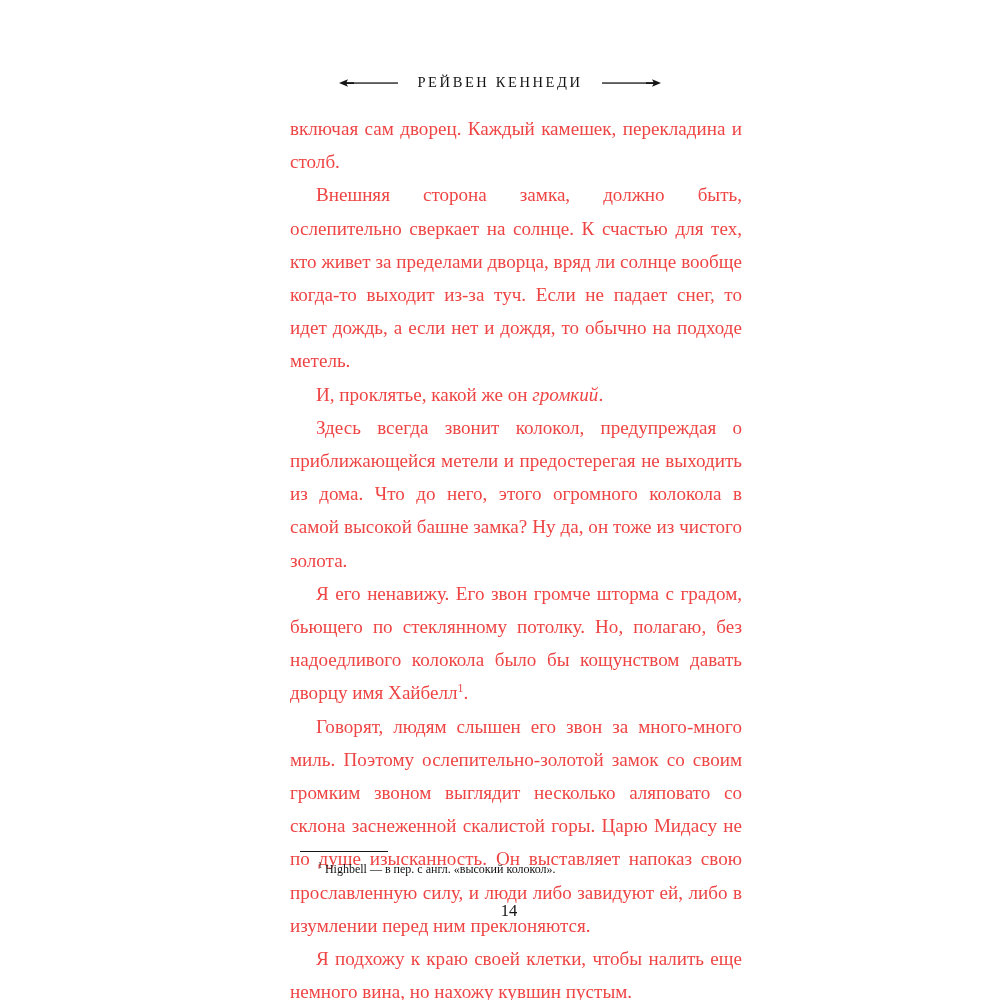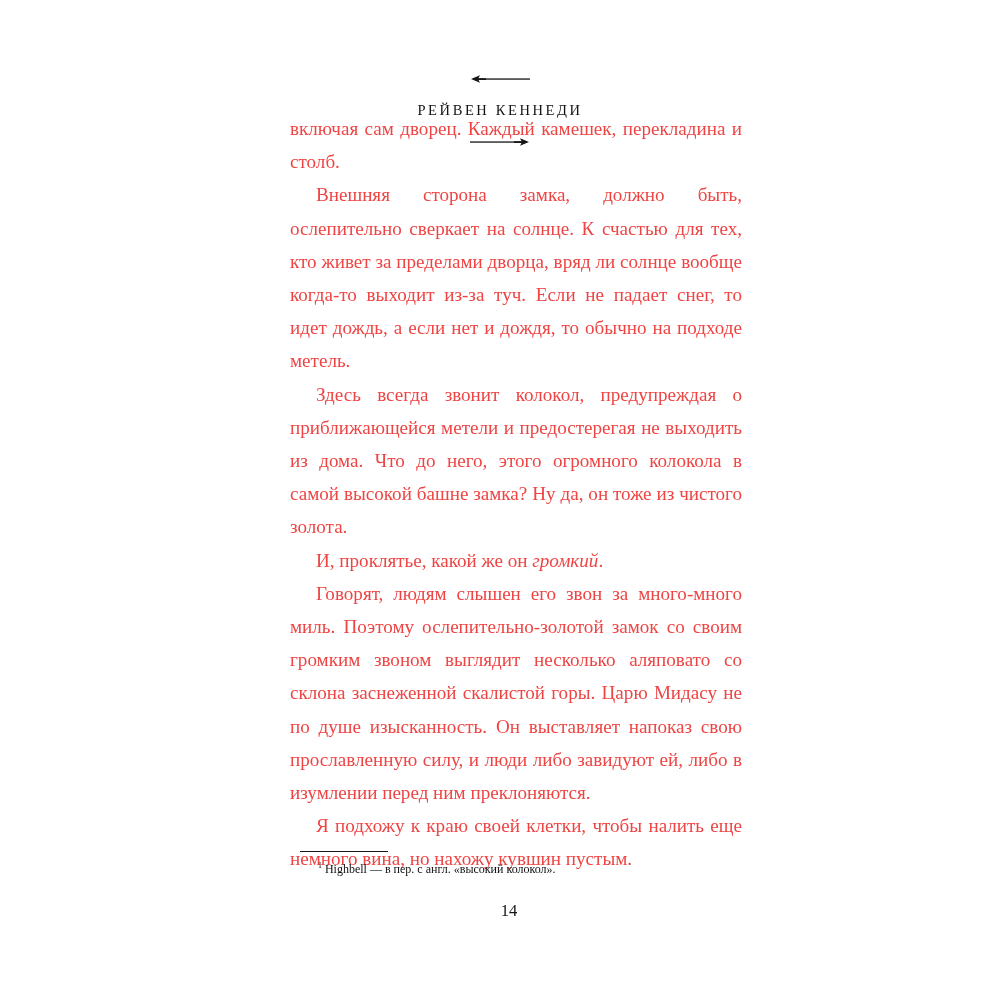--- a/index.html
+++ b/index.html
@@ -20,21 +20,20 @@
   
   .running-head {
     position: absolute;
     left: 0;
     top: 74px;
     width: 1000px;
     display: flex;
     align-items: center;
     justify-content: center;
     gap: 18px;
-    flex-direction: column;
   }
   .rh-title {
     font-size: 14.5px;
     letter-spacing: 2.6px;
     text-transform: uppercase;
     color: #131313;
     white-space: nowrap;
     font-family: "Liberation Serif", "DejaVu Serif", serif;
   }
   .ornament {
@@ -126,22 +125,23 @@
         <rect x="1" y="4.4" width="44" height="1.3" fill="#161616"></rect>
         <rect x="45" y="4.1" width="8" height="1.9" fill="#161616"></rect>
         <path d="M60 5 L51 1.2 L53 5 L51 8.8 Z" fill="#161616"></path>
       </svg>
     </span>
   </div>
 
   <div class="textblock">
     <p class="para no-indent" id="para-0"><span>включая сам дворец. Каждый камешек, перекладина и столб.</span></p>
     <p class="para" id="para-1"><span>Внешняя сторона замка, должно быть, ослепительно сверкает на солнце. К счастью для тех, кто живет за пределами дворца, вряд ли солнце вообще когда-то выходит из-за туч. Если не падает снег, то идет дождь, а если нет и дождя, то обычно на подходе метель.</span></p>
+    <p class="para" id="para-3"><span>И, проклятье, какой же он </span><em>громкий</em><span>.</span></p>
     <p class="para" id="para-2"><span>Здесь всегда звонит колокол, предупреждая о приближающейся метели и предостерегая не выходить из дома. Что до него, этого огромного колокола в самой высокой башне замка? Ну да, он тоже из чистого золота.</span></p>
-    <p class="para" id="para-3"><span>И, проклятье, какой же он </span><em>громкий</em><span>.</span></p>
+    <p class="para" id="para-4"><span>Я его ненавижу. Его звон громче шторма с градом, бьющего по стеклянному потолку. Но, полагаю, без надоедливого колокола было бы кощунством давать дворцу имя Хайбелл</span><span class="fn-ref">1</span><span>.</span></p>
     <p class="para" id="para-5"><span>Говорят, людям слышен его звон за много-много миль. Поэтому ослепительно-золотой замок со своим громким звоном выглядит несколько аляповато со склона заснеженной скалистой горы. Царю Мидасу не по душе изысканность. Он выставляет напоказ свою прославленную силу, и люди либо завидуют ей, либо в изумлении перед ним преклоняются.</span></p>
     <p class="para" id="para-6"><span>Я подхожу к краю своей клетки, чтобы налить еще немного вина, но нахожу кувшин пустым.</span></p>
   </div>
 
   <div class="footnote-zone">
     <div class="footnote-rule"></div>
     <p class="footnote-text">
       <sup>1</sup><span> Highbell — в пер. с англ. «высокий колокол».</span>
     </p>
   </div>

